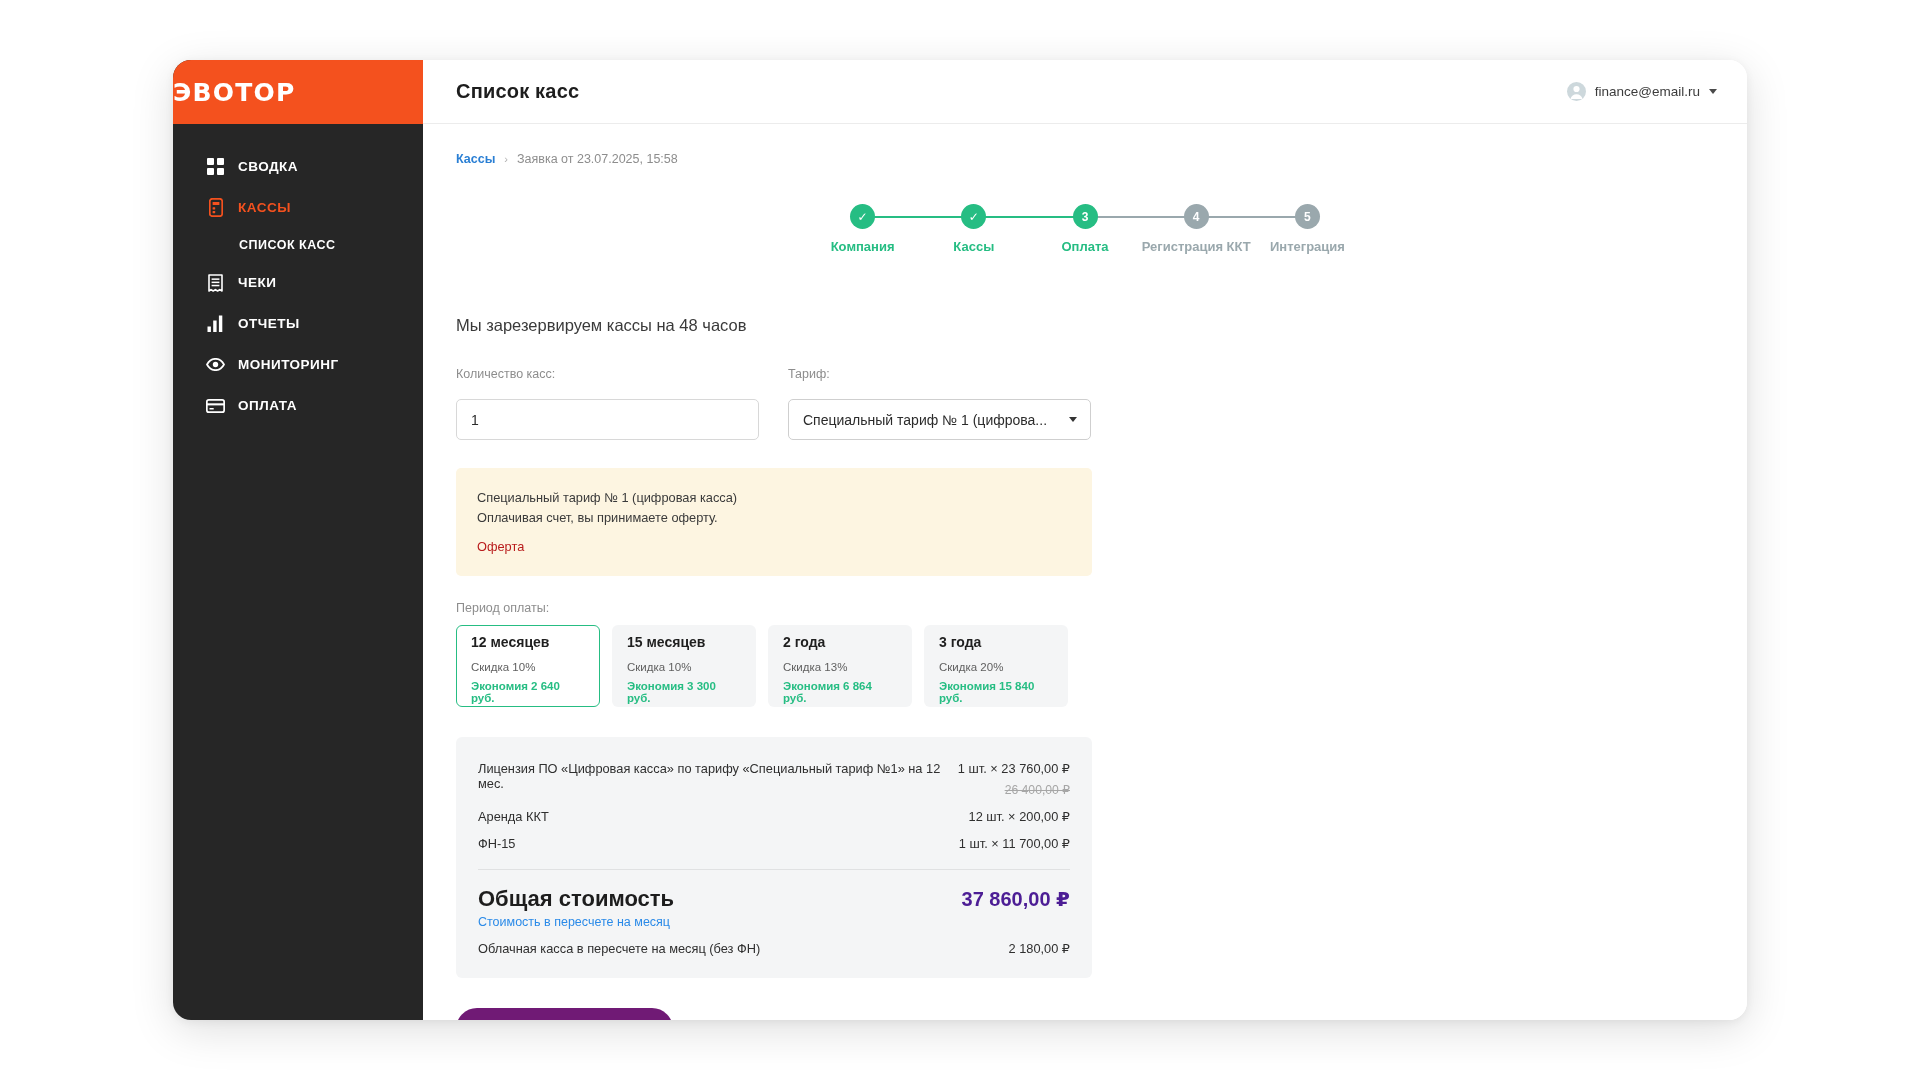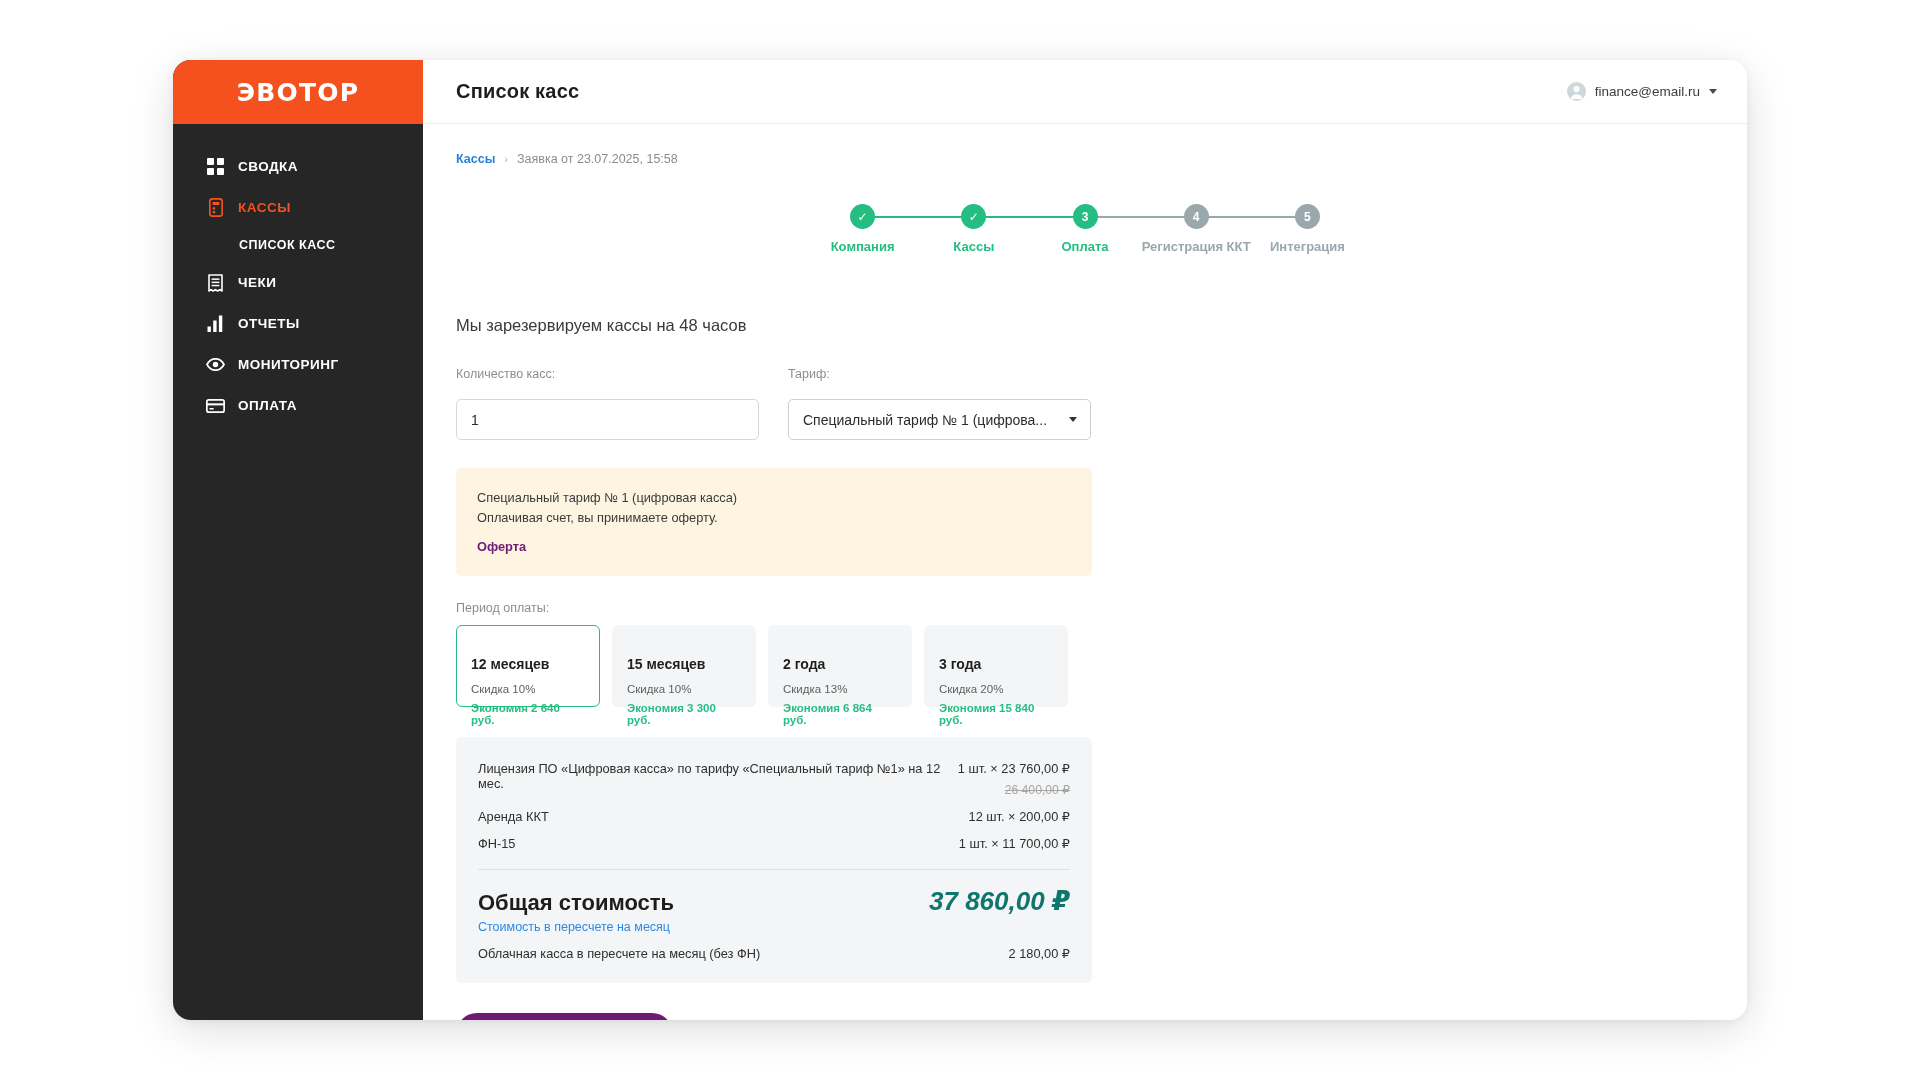--- a/index.html
+++ b/index.html
@@ -33,21 +33,21 @@
     background: #262626;
     flex: 0 0 250px;
     display: flex;
     flex-direction: column;
   }
   .logo-bar {
     height: 64px;
     background: #f4511e;
     display: flex;
     align-items: center;
-    justify-content: center;
+    justify-content: flex-start;
     flex: 0 0 64px;
   }
   .logo-text {
     color: #ffffff;
     font-size: 25px;
     font-weight: 700;
     letter-spacing: 1.2px;
     font-family: "DejaVu Sans", sans-serif;
   }
   .nav { padding-top: 22px; }
@@ -133,49 +133,49 @@
   }
   .sel-caret { width: 0; height: 0; border-left: 4.5px solid transparent; border-right: 4.5px solid transparent; border-top: 5.5px solid #333; }
 
   
   .offer-banner {
     margin-top: 28px; width: 636px;
     background: #fdf5e1; border-radius: 5px;
     padding: 20px 21px 21px;
   }
   .offer-line { font-size: 12.8px; color: #3a3a3a; line-height: 1.55; }
-  .offer-link { display: inline-block; margin-top: 11px; font-size: 12.8px; color: #701a75; font-weight: 700; cursor: pointer; }
+  .offer-link { display: inline-block; margin-top: 11px; font-size: 12.8px; color: #b91c1c; font-weight: 400; cursor: pointer; }
 
   
   .period-label { margin-top: 25px; font-size: 12.5px; color: #8d8d8d; }
   .period-row { display: flex; gap: 12px; margin-top: 10px; }
   .period-card {
     width: 144px; height: 82px;
     background: #f4f5f6; border: 1px solid transparent; border-radius: 6px;
-    padding: 30px 14px 0; cursor: pointer;
+    padding: 8px 14px 0; cursor: pointer;
   }
   .period-card.selected { background: #ffffff; border: 1.6px solid #26bd83; }
   .pc-title { font-size: 14px; font-weight: 700; color: #1f1f1f; }
   .pc-disc { font-size: 11.5px; color: #5f5f5f; margin-top: 11px; }
   .pc-save { font-size: 11.5px; color: #26bd83; margin-top: 7px; font-weight: 600; }
 
   
   .invoice {
     margin-top: 30px; width: 636px;
     background: #f4f5f6; border-radius: 6px;
     padding: 24px 22px 22px;
   }
   .inv-row { display: flex; justify-content: space-between; align-items: flex-start; font-size: 12.8px; color: #2f2f2f; margin-bottom: 12px; }
   .inv-row .inv-name { flex: 1; padding-right: 14px; }
   .inv-right { text-align: right; white-space: nowrap; }
   .inv-old { color: #a6a6a6; text-decoration: line-through; margin-top: 7px; font-size: 12.2px; }
   .inv-divider { border-top: 1px solid #e0e1e2; margin: 18px 0 16px; }
   .total-row { display: flex; justify-content: space-between; align-items: baseline; }
   .total-label { font-size: 22px; font-weight: 700; color: #1d1d1d; }
-  .total-value { font-size: 26px; font-weight: 700; color: #0f766e; font-style: italic; }
+  .total-value { font-size: 20px; font-weight: 700; color: #4c1d95; }
   .monthly-link { margin-top: 12px; font-size: 12.5px; color: #2a8ae8; cursor: pointer; }
   .monthly-row { display: flex; justify-content: space-between; margin-top: 11px; font-size: 12.8px; color: #2f2f2f; }
 
   
   .cta {
     margin-top: 30px; height: 42px; padding: 0 28px;
     background: #701a75; color: #ffffff;
     border: none; border-radius: 21px;
     font-size: 12.8px; font-weight: 700; letter-spacing: 0.7px;
     font-family: inherit; cursor: pointer;

